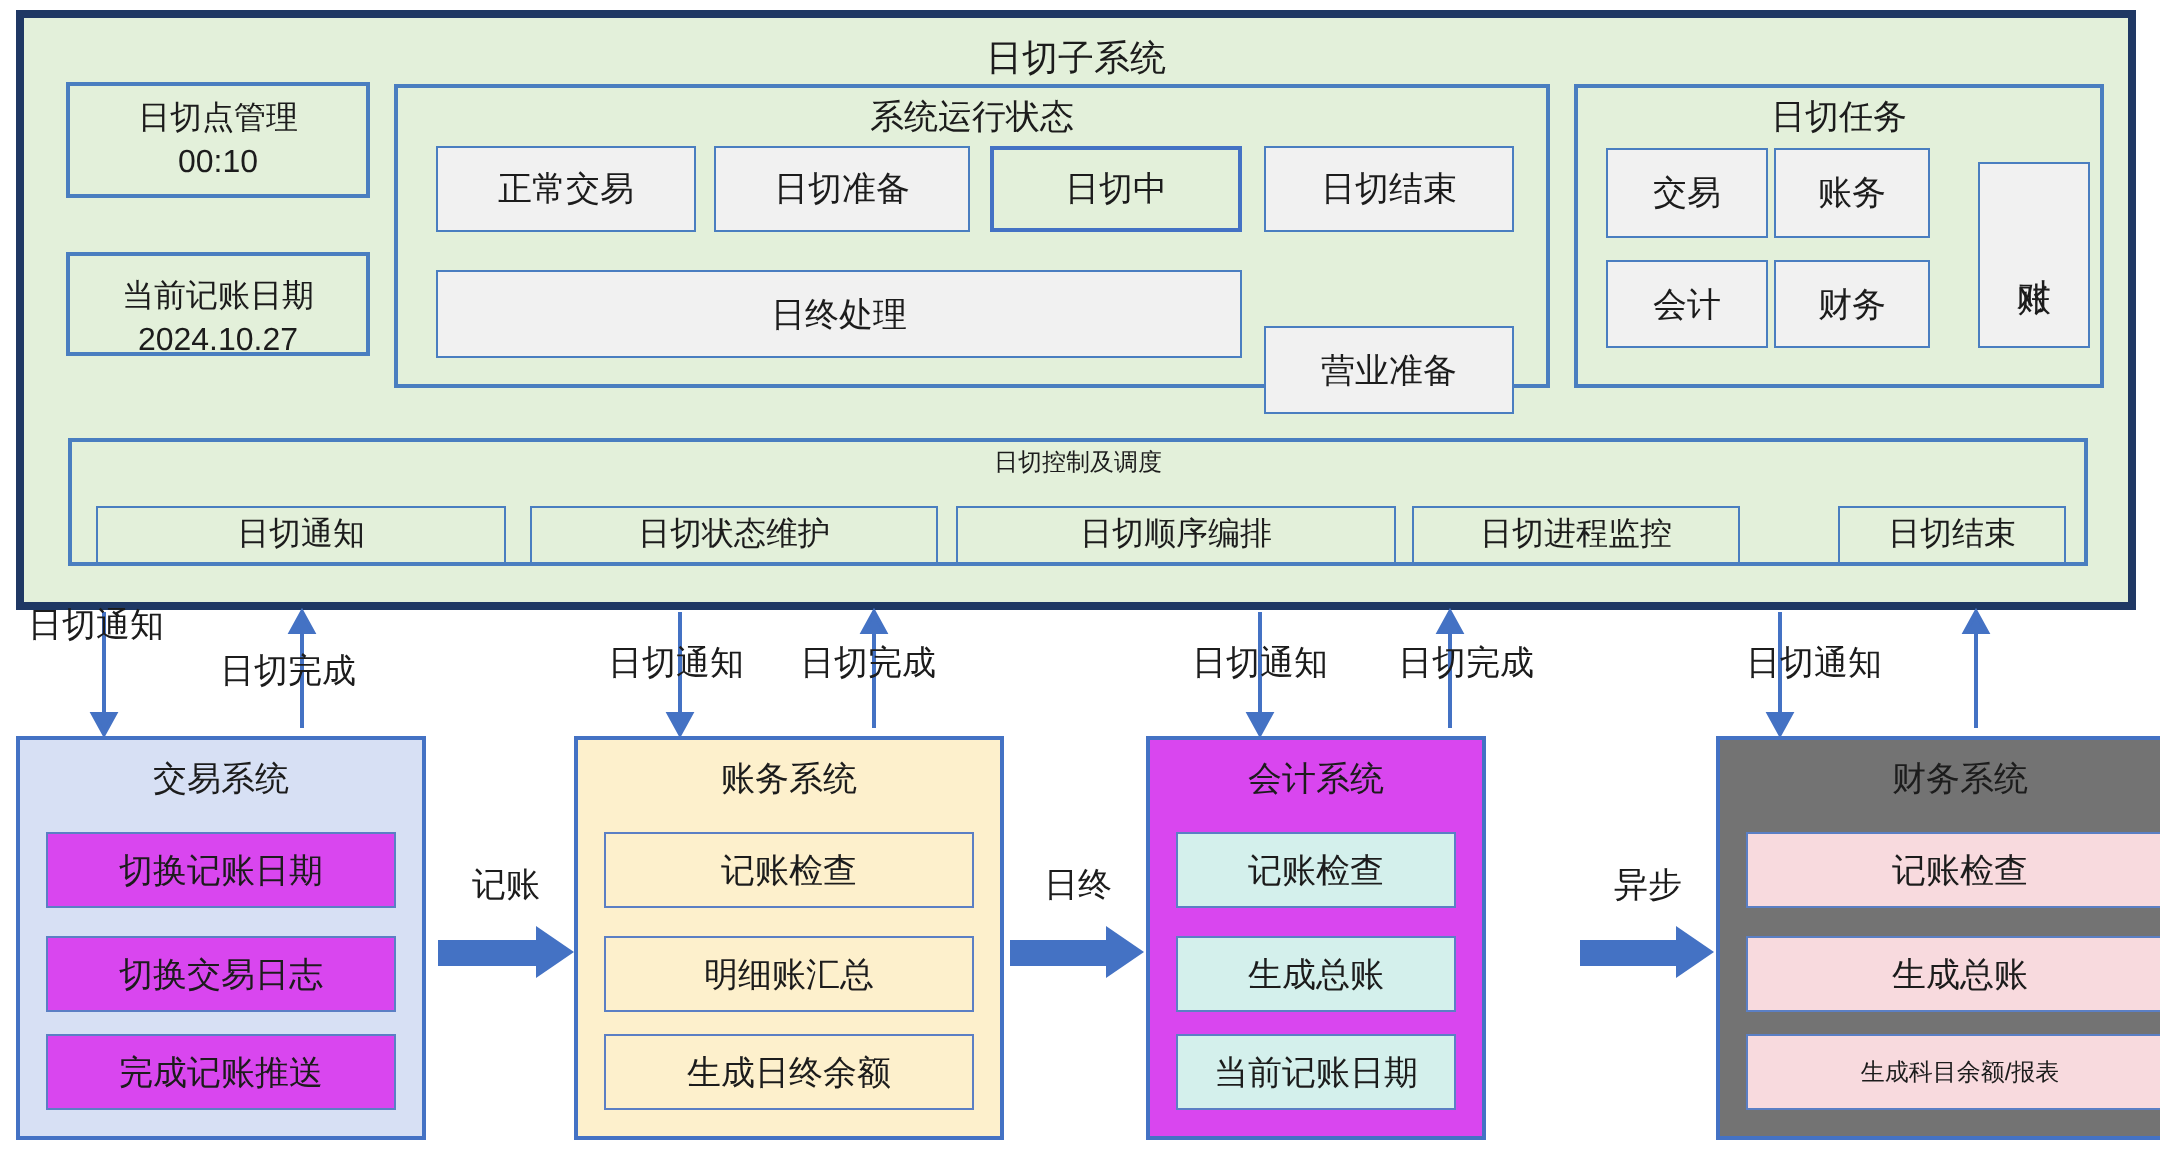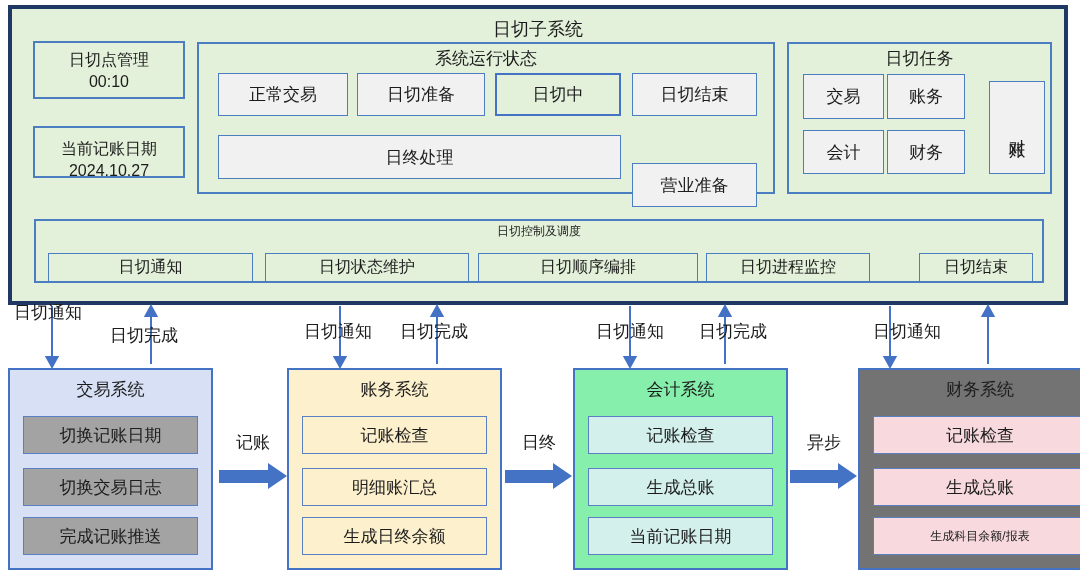--- a/index.html
+++ b/index.html
@@ -44,24 +44,24 @@
 
   
   .sys { position:absolute; top:368px; height:202px; border:2px solid #4472c4; }
   .sys-title { position:absolute; left:0; top:8px; width:100%; text-align:center; font-size:17px; }
   .sys-item { position:absolute; left:13px; right:13px; height:38px;
               border:1.5px solid #5b7fc4; display:flex; align-items:center;
               justify-content:center; font-size:17px; }
   .sys-item.r1 { top:46px; } .sys-item.r2 { top:98px; } .sys-item.r3 { top:147px; }
   .sys-item.small { font-size:12px; }
   .sys-trade { left:8px;   width:205px; background:#d7e0f4; }
-  .sys-trade .sys-item { background:#a3a3a3; }
+  .sys-trade .sys-item { background:#d946ef; }
   .sys-acct  { left:287px; width:215px; background:#fdf0cc; }
   .sys-acct .sys-item { background:#fdf0cc; }
-  .sys-acc2  { left:573px; width:215px; background:#86efac;text-decoration:underline; }
+  .sys-acc2  { left:573px; width:170px; background:#d946ef;text-decoration:underline; }
   .sys-acc2 .sys-item { background:#d4f0ec; }
   .sys-fin   { left:858px; width:244px; background:#737373; }
   .sys-fin .sys-item { background:#f8dade; }
 </style>
 </head>
 <body>
 
 <div id="stage">
 
   <div class="panel">

